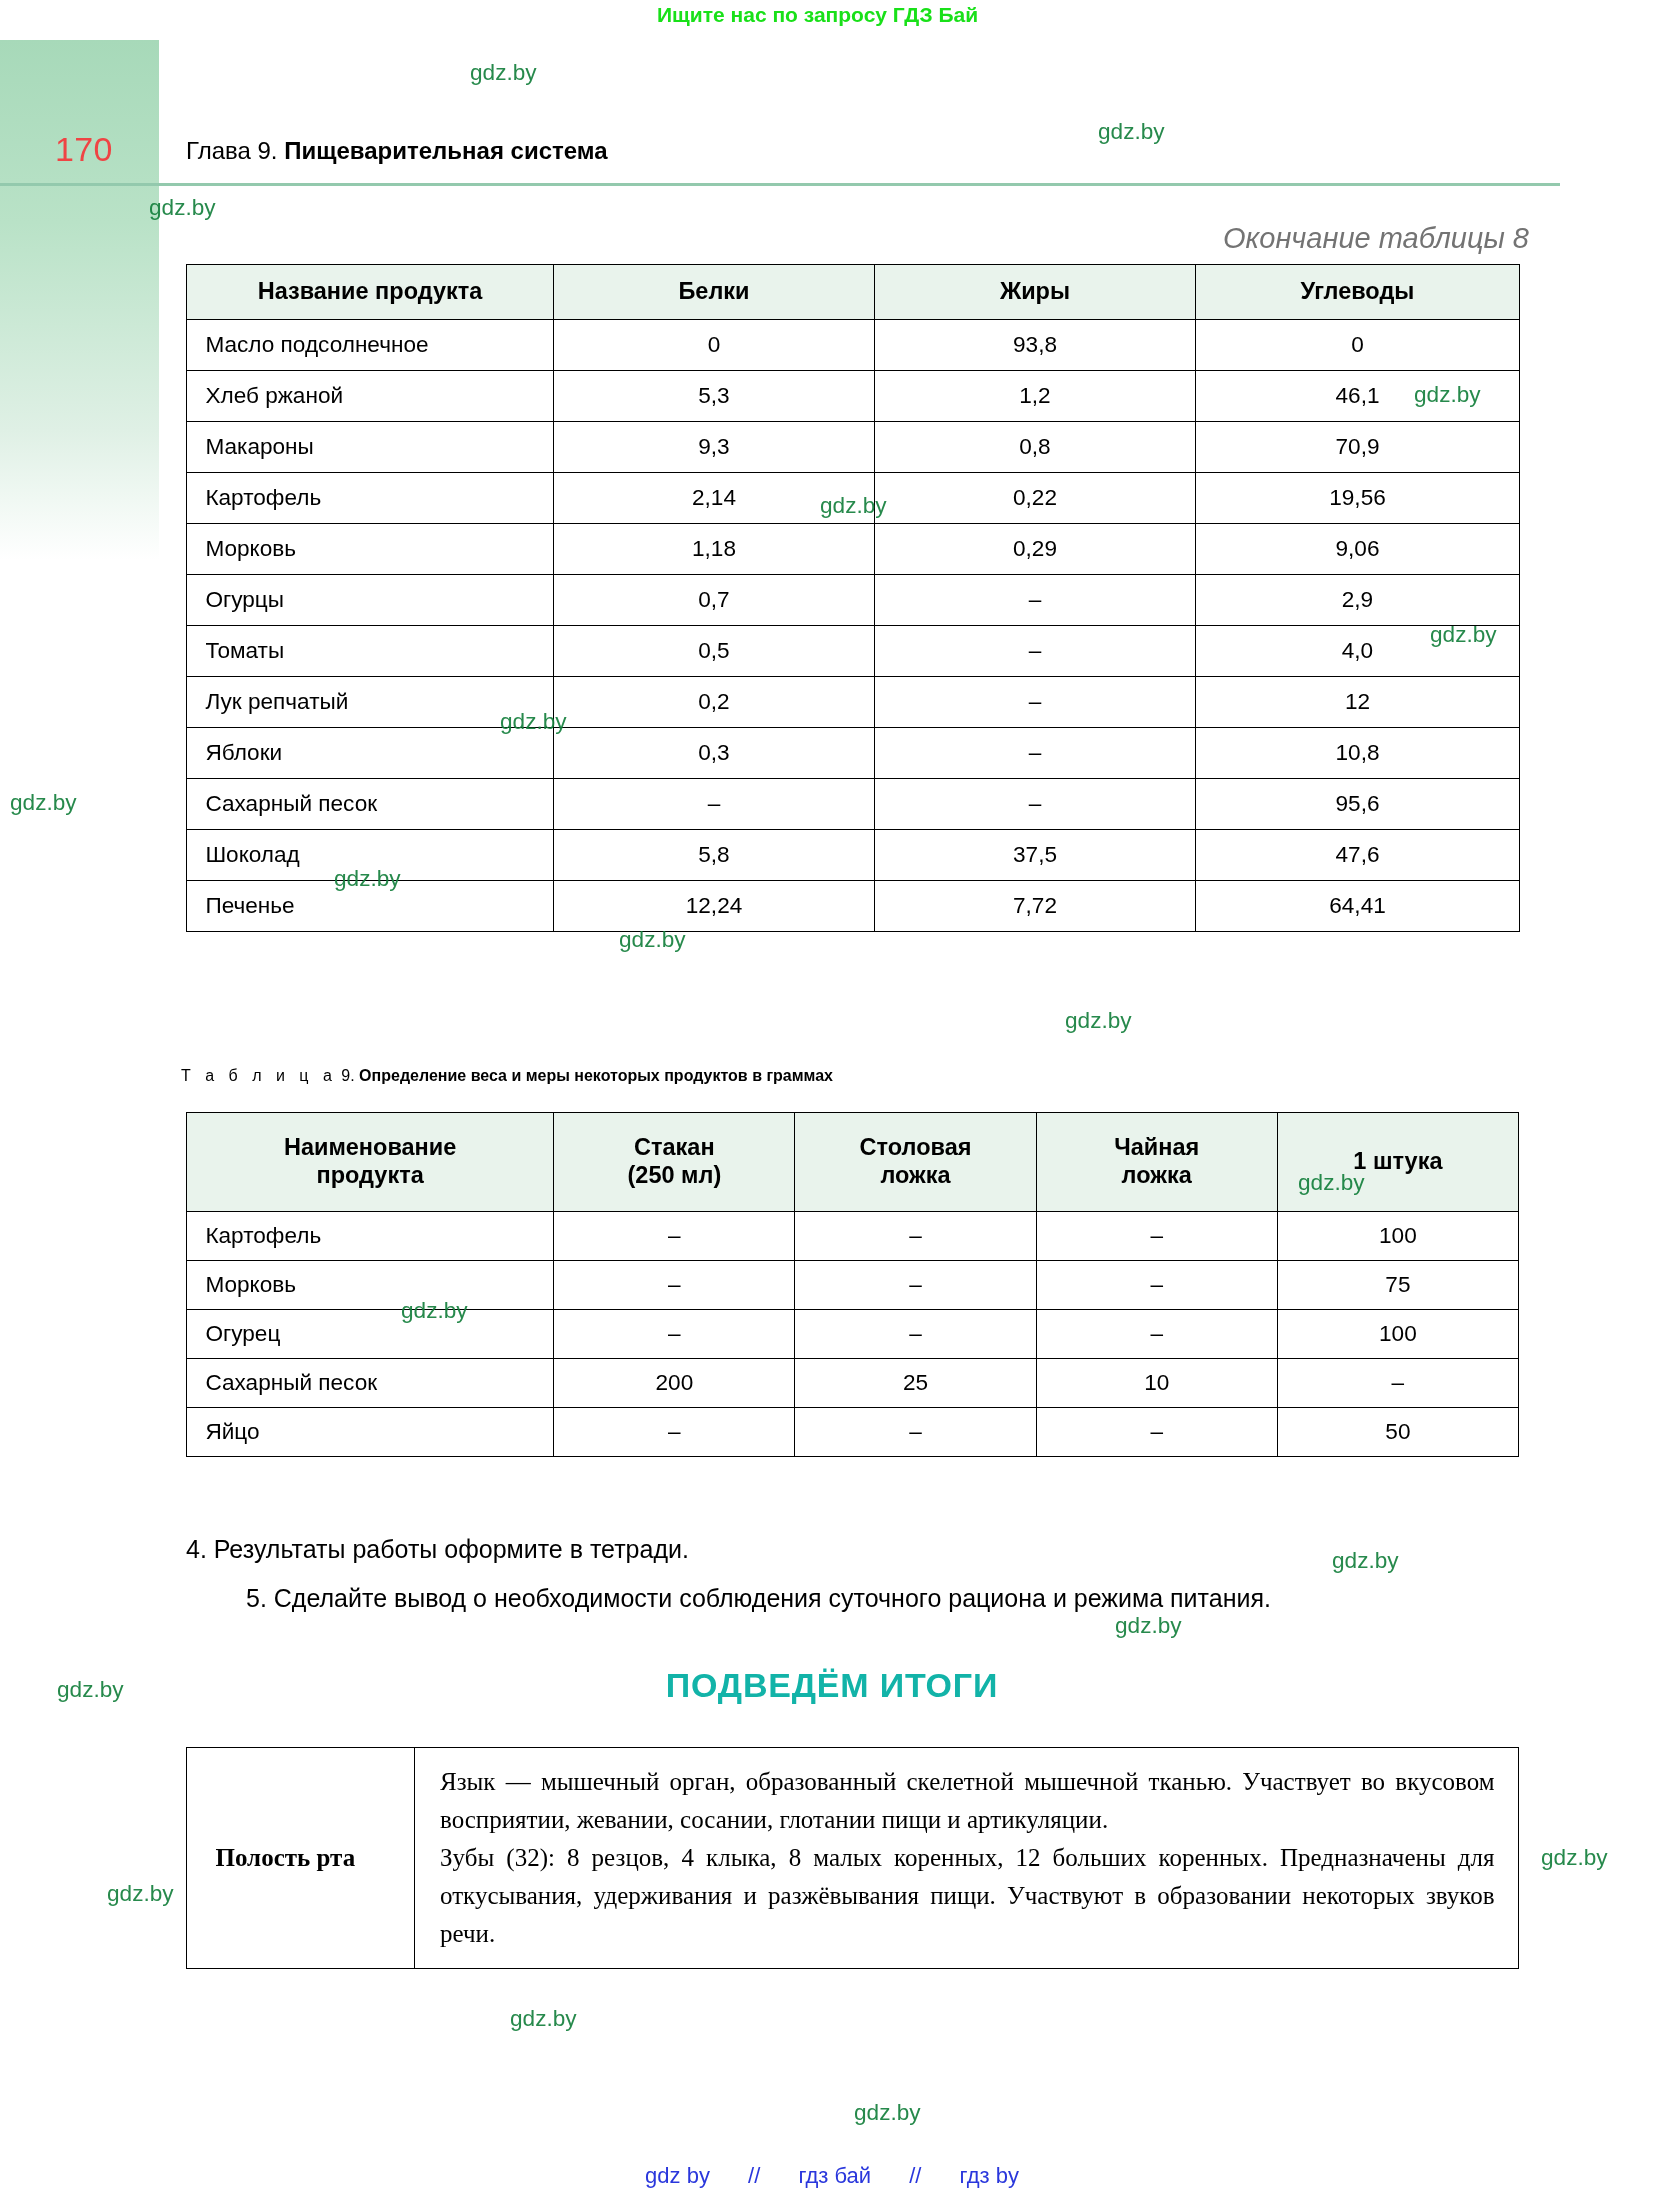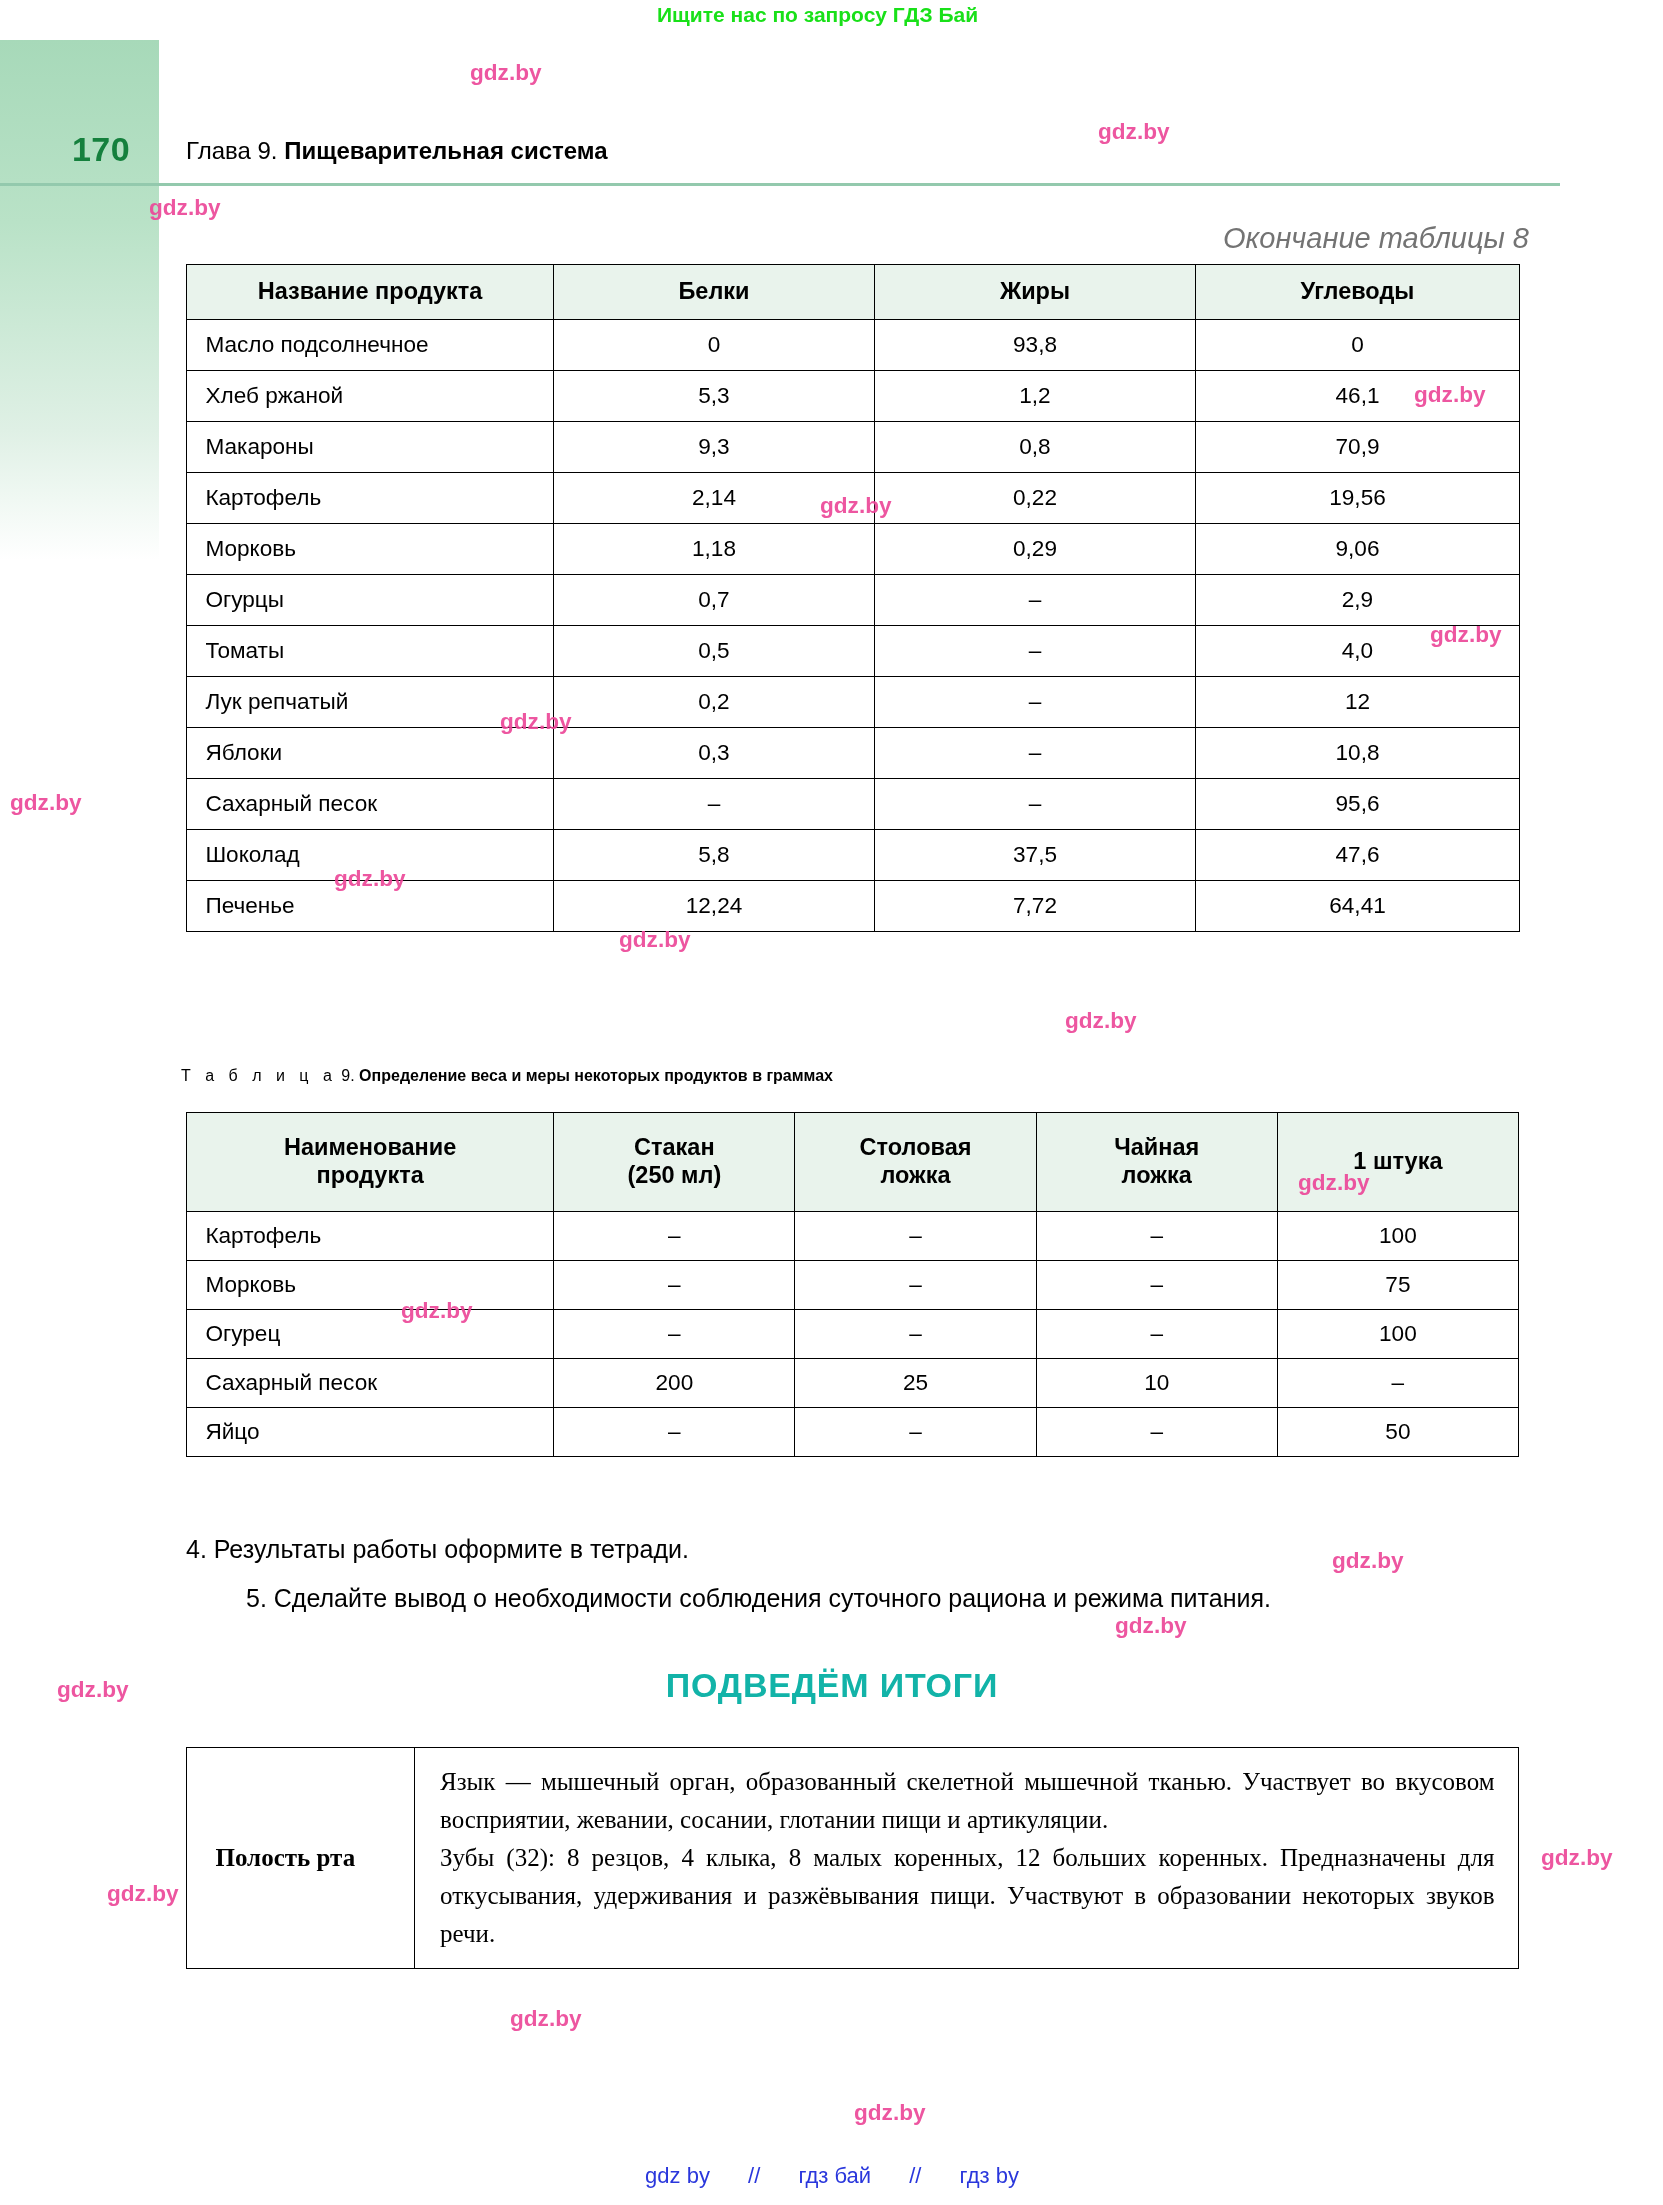--- a/index.html
+++ b/index.html
@@ -33,31 +33,31 @@
   }
   .wm-green {
     position:absolute;
     color:#19e019;
     font-family:"Liberation Sans", sans-serif;
     font-size:21px;
     font-weight:600;
     white-space:nowrap;
     z-index:7;
   }
-  .wm-dark { color:#ec4899;font-weight:bold; }
+  .wm-dark { color:#15803d; }
 
   
   .pagenum {
     position: absolute;
     left: 55px; top: 130px;
     width: 92px;
-    text-align: center;
+    text-align: left;
     font-size: 34px;
-    font-weight: 700;
-    color: #15803d;
+    font-weight: 400;
+    color: #ef4444;
     letter-spacing: 0.4px;
     font-family:"Liberation Sans", sans-serif;
   }
   .chapter {
     position: absolute;
     left: 186px; top: 137px;
     font-size: 24px;
     color: #000;
     white-space: nowrap;
   }

